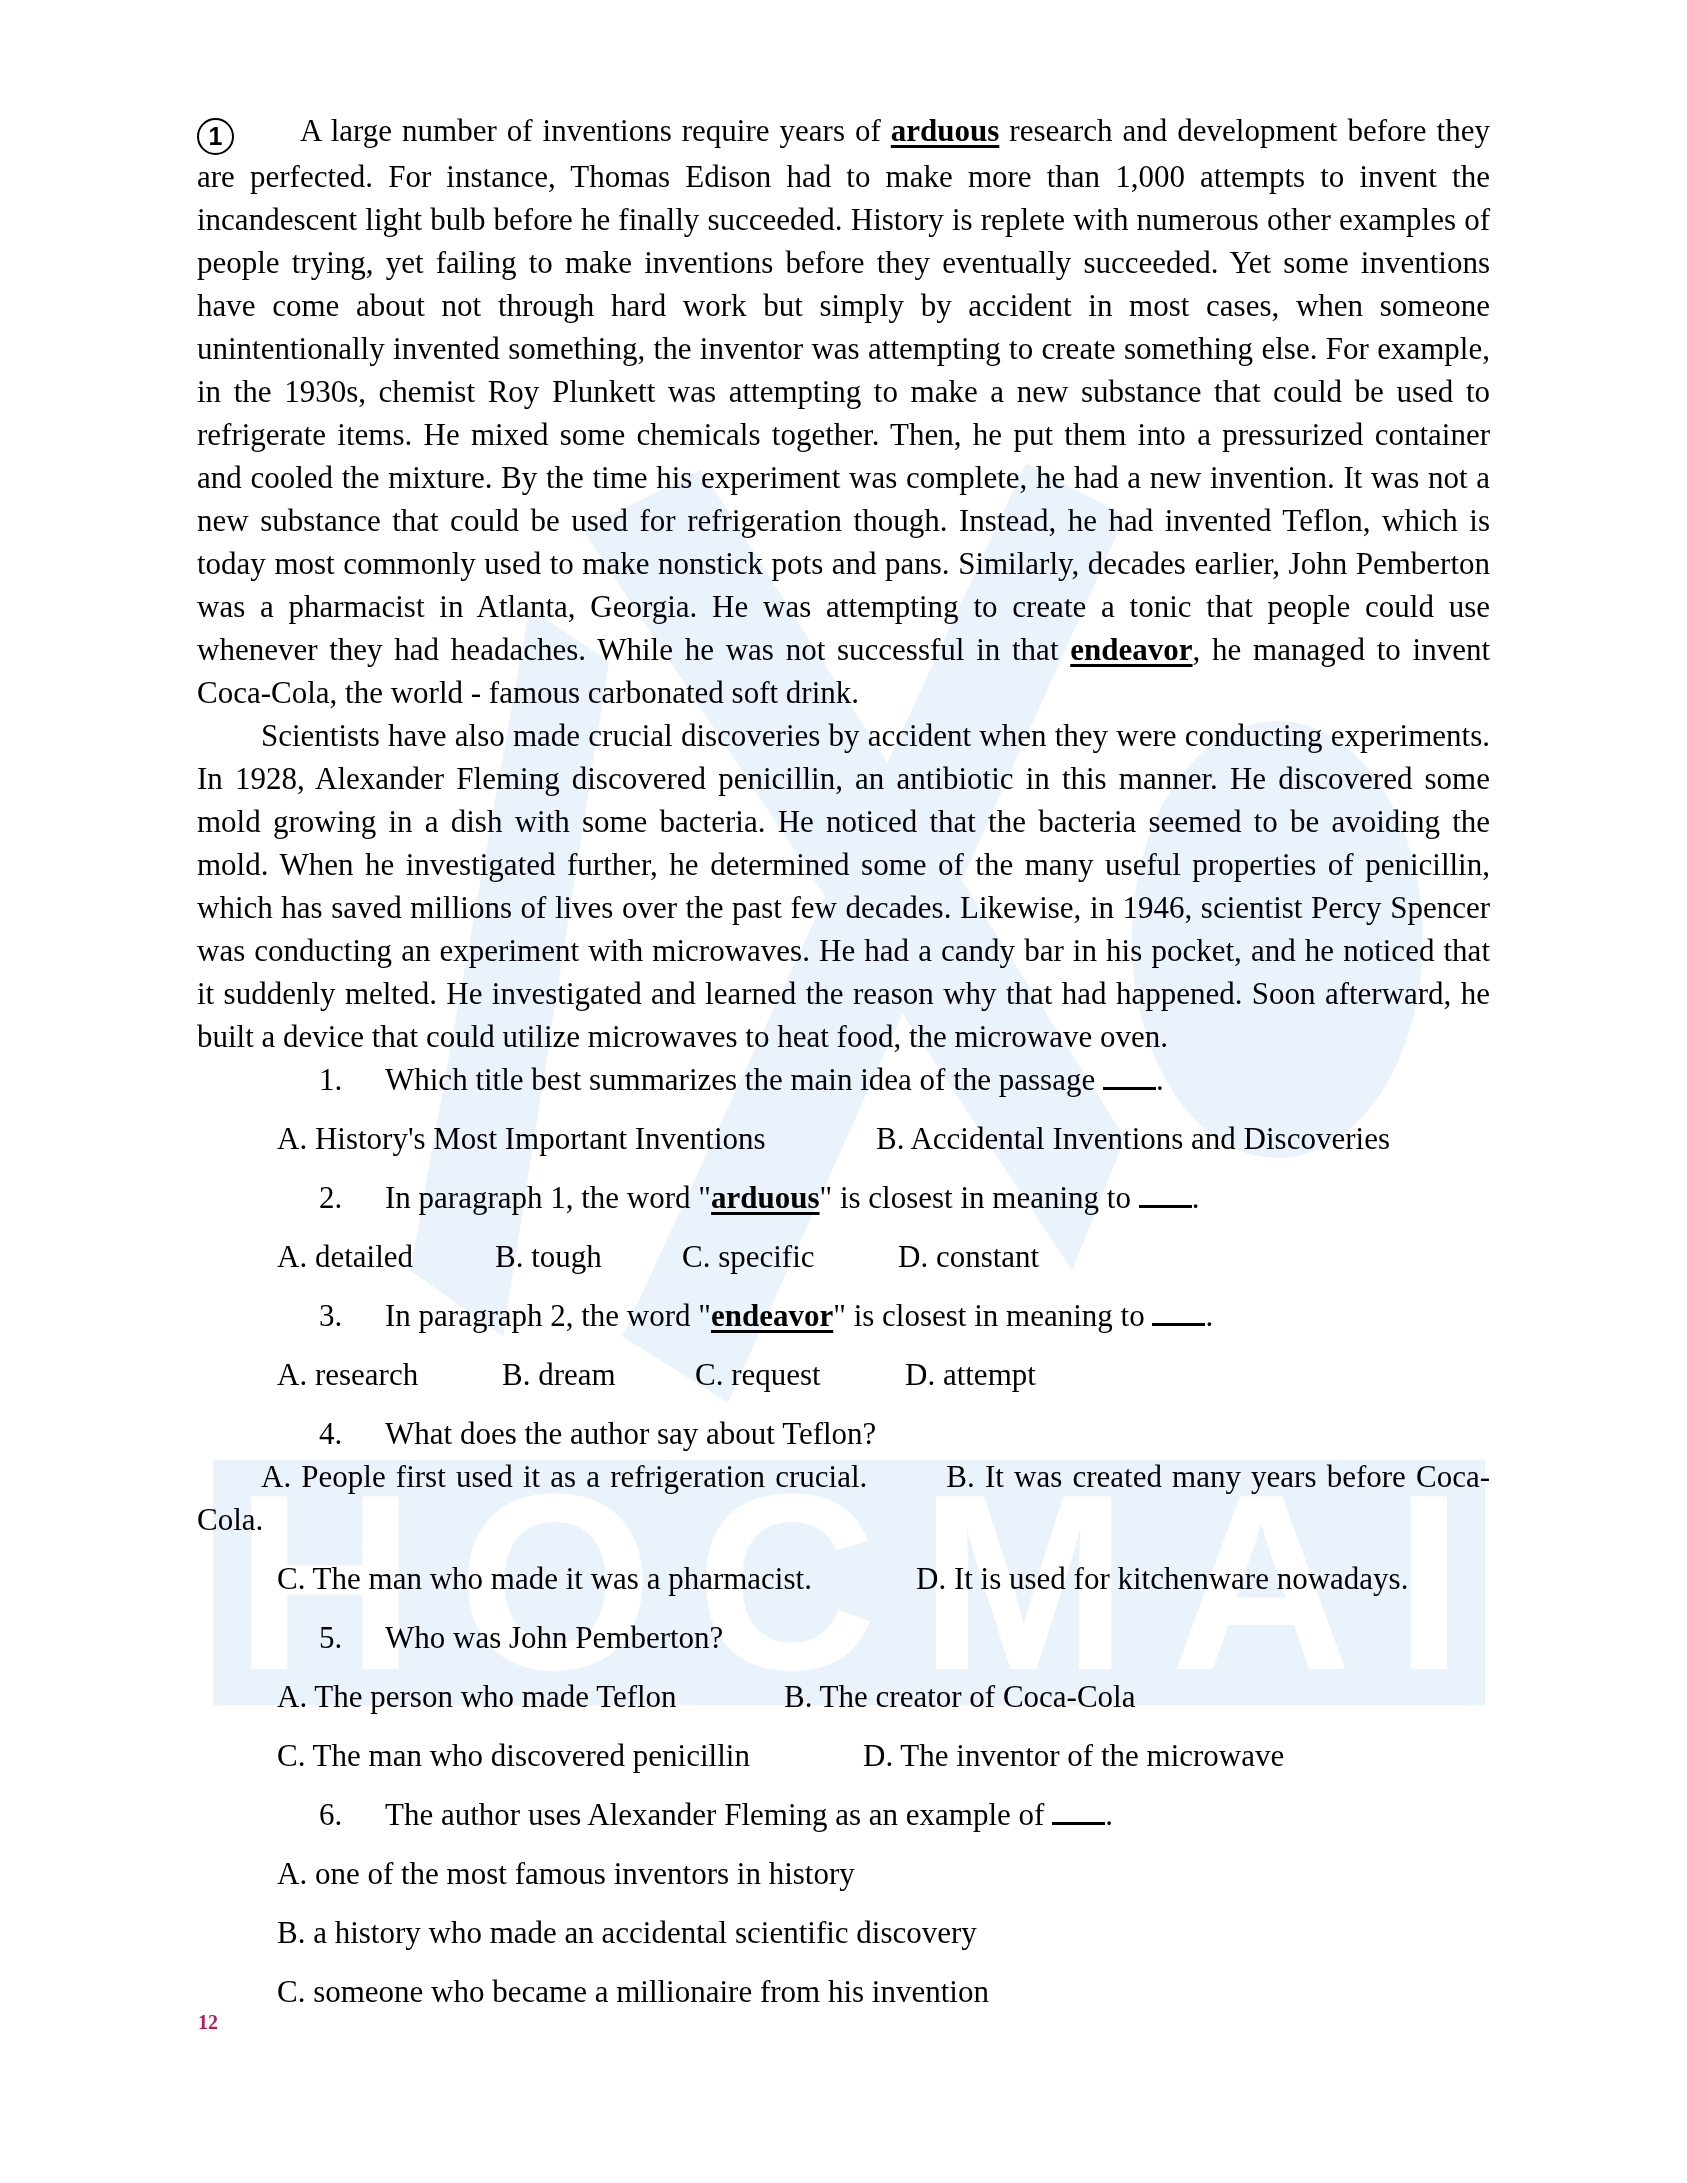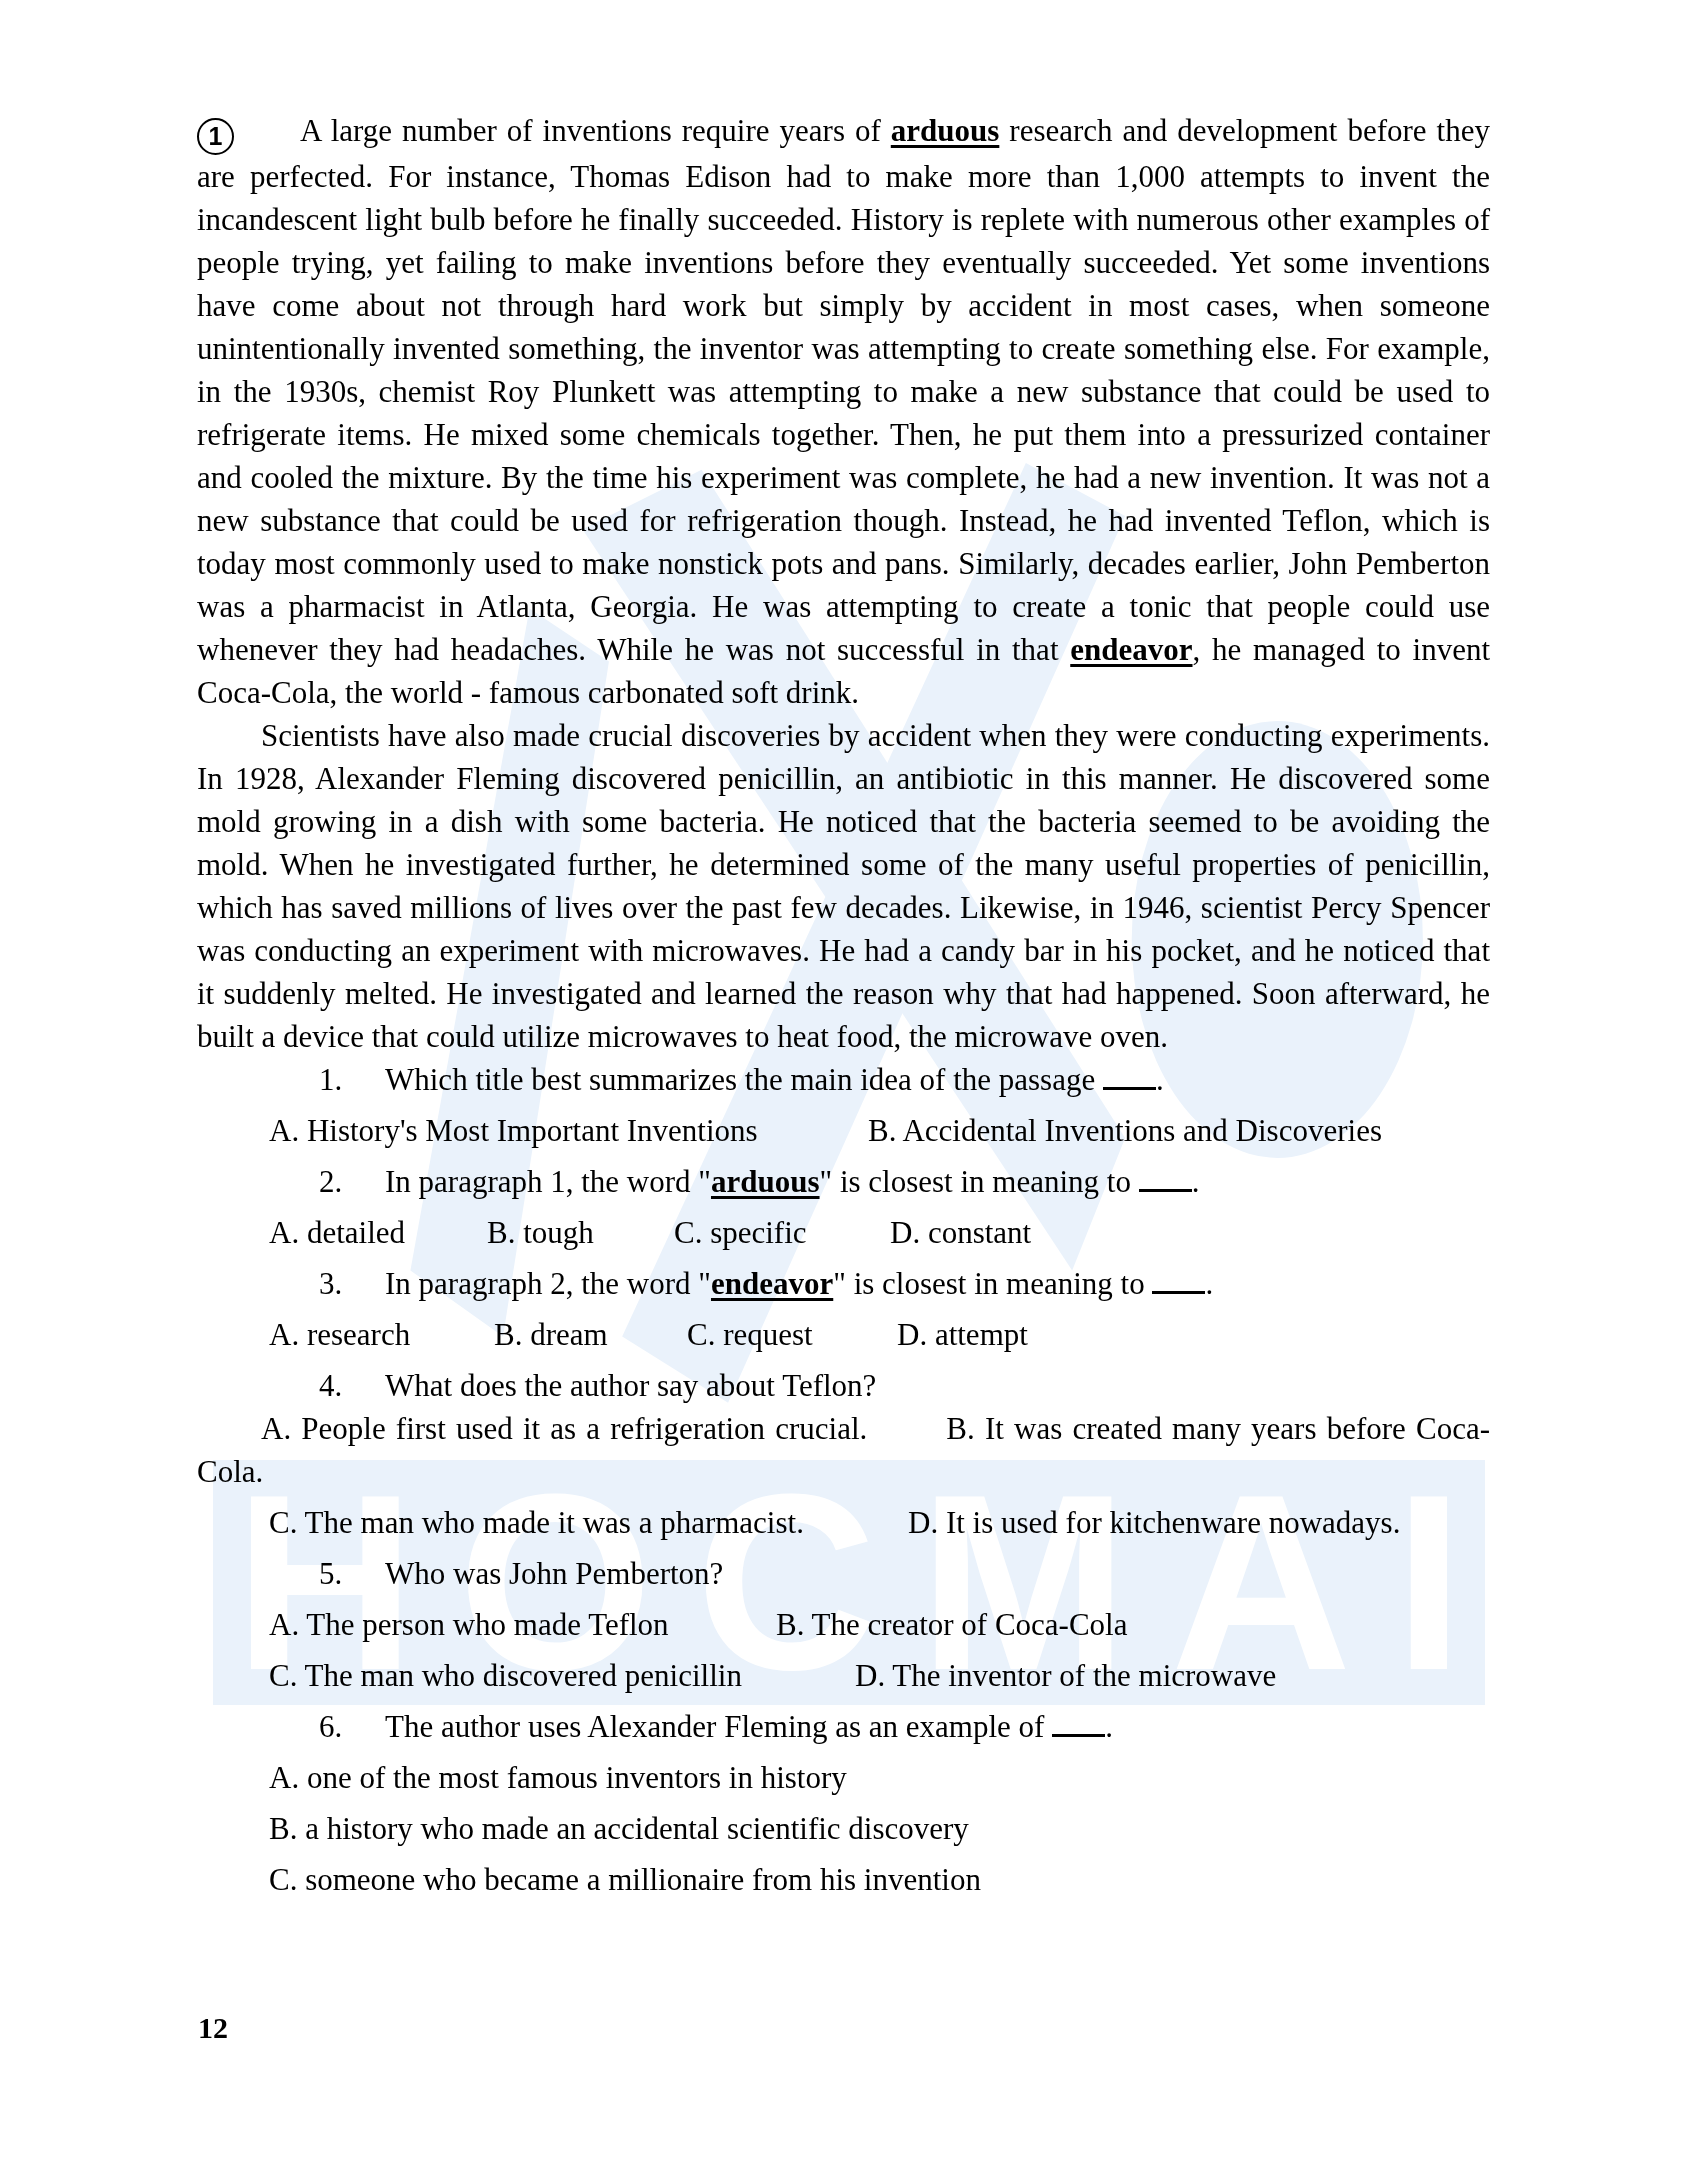--- a/index.html
+++ b/index.html
@@ -24,26 +24,26 @@
   .indent { text-indent: 64px; }
   .num-circle {
     display: inline-block; width: 33px; height: 33px; border: 2.6px solid #000; border-radius: 50%;
     text-align: center; line-height: 33px; font-family: "Liberation Sans", sans-serif;
     font-size: 25px; font-weight: bold; box-sizing: content-box; vertical-align: -4px;
     text-indent: 0; margin-right: 66px;
   }
   .kw { font-weight: bold; text-decoration: underline; text-decoration-thickness: 3.3px; text-underline-offset: 4px; }
   .q { margin: 0; padding-left: 122px; }
   .q .qn { display: inline-block; width: 66px; }
-  .opts { margin: 8px; padding-left: 64px; white-space: pre; }
+  .opts { margin: 16px; padding-left: 64px; white-space: pre; }
   .opts span.o { display: inline-block; }
   .blank { display: inline-block; width: 53px; border-bottom: 3.3px solid #000; height: 25px; vertical-align: baseline; }
   .pagenum {
     position: absolute; left: 198px; top: 2011px; z-index: 1;
-    font-size: 30px; font-weight: bold; color: #000000;
+    font-size: 20px; font-weight: bold; color: #be185d;
   }
 </style>
 </head>
 <body>
 
 <svg class="wm wm-shape" viewBox="0 0 1700 1600">
   <path d="M380 180 L560 90 L1200 1100 L1120 1300 Z" fill="#eaf2fb"></path>
   <path d="M1050 80 L1200 160 L600 1500 L440 1400 Z" fill="#eaf2fb"></path>
   <ellipse cx="1430" cy="800" rx="220" ry="330" fill="#eaf2fb"></ellipse>
   <path d="M120 1300 L300 300 L420 380 L260 1400 Z" fill="#eaf2fb"></path>

